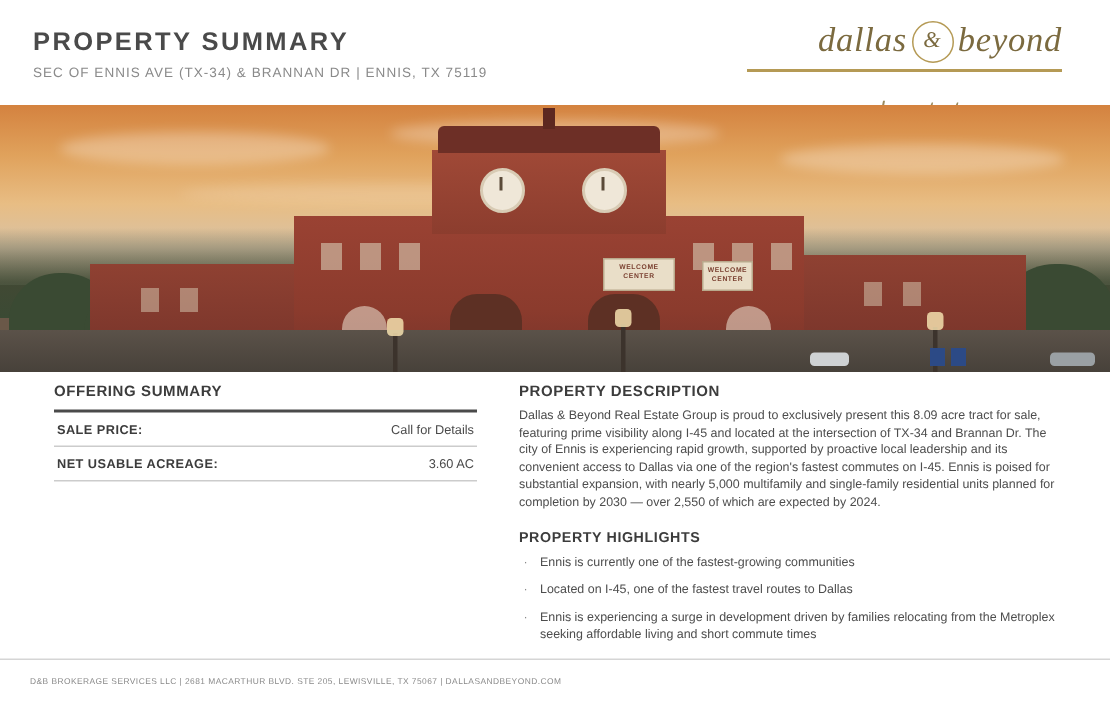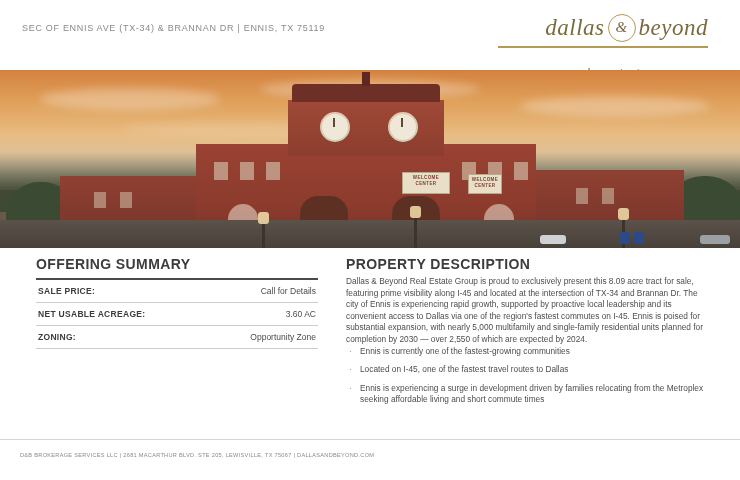--- a/index.html
+++ b/index.html
@@ -248,21 +248,21 @@
     height: 190px;
   }
 
   .left-col {
     position: absolute;
     left: 36px;
     top: 8px;
     width: 282px;
   }
   .section-head {
-    font-size: 14px;
+    font-size: 10px;
     font-weight: bold;
     letter-spacing: 0.4px;
     color: #3c3c3c;
     margin: 0 0 6px 0;
   }
   .summary-table {
     width: 100%;
     border-collapse: collapse;
     border-top: 2px solid #4a4a4a;
   }
@@ -281,21 +281,21 @@
     color: #4a4a4a;
   }
 
   .right-col {
     position: absolute;
     left: 346px;
     top: 8px;
     width: 362px;
   }
   .desc-head {
-    font-size: 14px;
+    font-size: 10px;
     font-weight: bold;
     letter-spacing: 0.4px;
     color: #3c3c3c;
     margin: 0 0 4px 0;
   }
   .desc-text {
     font-size: 8.3px;
     line-height: 11.6px;
     color: #4d4d4d;
     margin: 0;
@@ -359,20 +359,21 @@
     font-weight: normal;
   }
 </style>
 </head>
 <body>
 
 <div class="page">
 
   <div class="header">
     <div class="title-block">
+      <div class="doc-title">PROPERTY SUMMARY</div>
       <div class="doc-subtitle">SEC OF ENNIS AVE (TX-34) &amp; BRANNAN DR | ENNIS, TX 75119</div>
     </div>
     <div class="logo-block">
       <div class="logo-main">
         <span>dallas</span><span class="logo-amp">&amp;</span><span>beyond</span>
       </div>
       <div class="logo-rule"></div>
       <div class="logo-sub">real estate group</div>
     </div>
   </div>
@@ -435,32 +436,29 @@
       <table class="summary-table">
         <tbody>
             <tr>
           <td class="label">SALE PRICE:</td>
           <td class="value">Call for Details</td>
         </tr>
         <tr>
           <td class="label">NET USABLE ACREAGE:</td>
           <td class="value">3.60 AC</td>
         </tr>
-        <tr>
-          <td class="label">ZONING:</td>
-          <td class="value">Opportunity Zone</td>
-        </tr>
       </tbody>
         </table>
     </div>
 
     <div class="right-col">
       <div class="desc-head">PROPERTY DESCRIPTION</div>
       <p class="desc-text">Dallas &amp; Beyond Real Estate Group is proud to exclusively present this 8.09 acre tract for sale, featuring prime visibility along I-45 and located at the intersection of TX-34 and Brannan Dr. The city of Ennis is experiencing rapid growth, supported by proactive local leadership and its convenient access to Dallas via one of the region's fastest commutes on I-45. Ennis is poised for substantial expansion, with nearly 5,000 multifamily and single-family residential units planned for completion by 2030 — over 2,550 of which are expected by 2024.</p>
 
+      <div class="hl-head">PROPERTY HIGHLIGHTS</div>
       <ul class="hl-list">
         <li>
           <span class="dot">·</span>
           <span>Ennis is currently one of the fastest-growing communities</span>
         </li>
         <li>
           <span class="dot">·</span>
           <span>Located on I-45, one of the fastest travel routes to Dallas</span>
         </li>
         <li>

